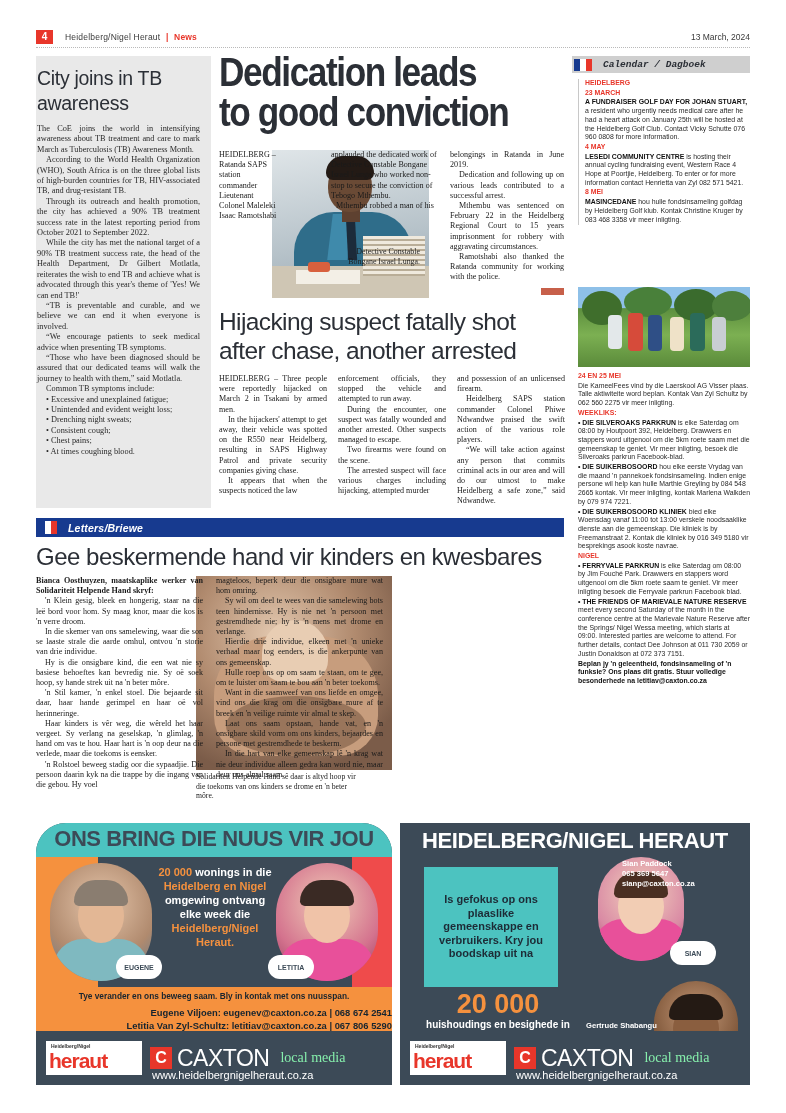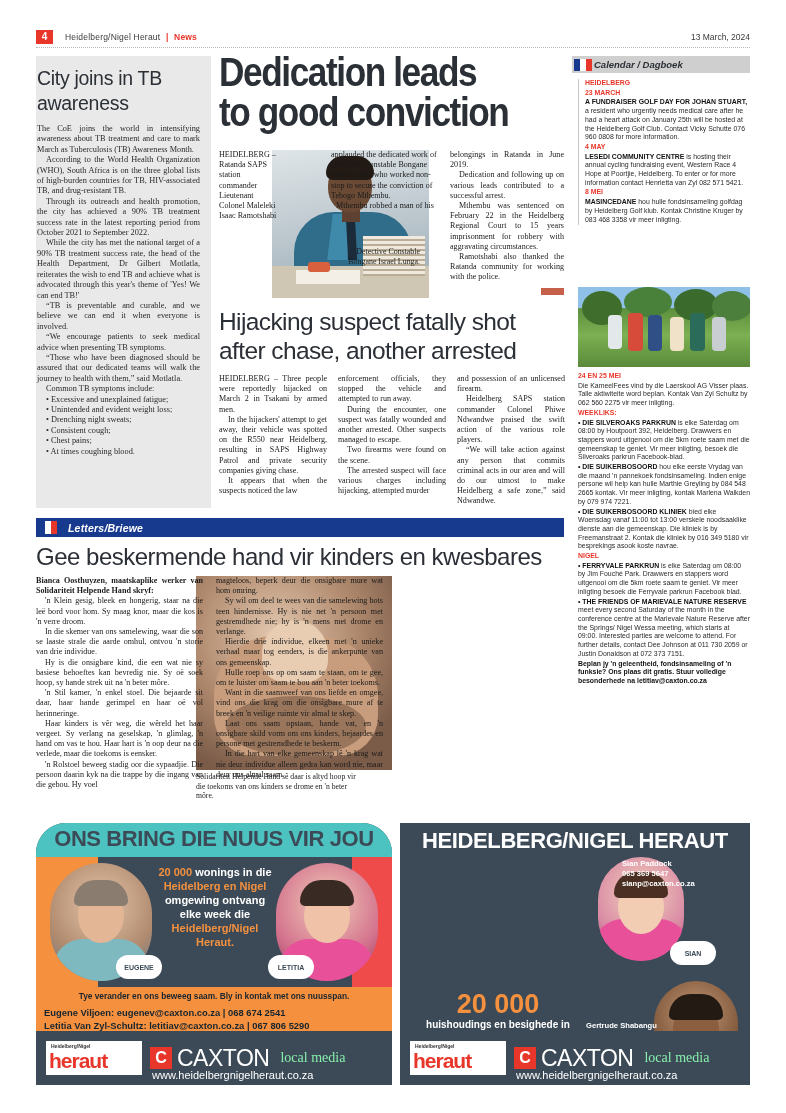--- a/index.html
+++ b/index.html
@@ -151,22 +151,22 @@
   }
 
   
   .cal-banner {
     position: absolute; left: 572px; top: 56px; width: 178px; height: 17px;
     background: #cfcfcf; display: flex; align-items: center;
   }
   .cal-banner .flag { margin-left: 2px; height: 12px; }
   .cal-banner .flag i { height: 12px; }
   .cal-banner span.lbl {
-    font-family: Liberation Sans, sans-serif; font-weight: bold; font-style: italic;
-    color: #2b2f36; font-size: 9.5px; 
+    font-family: Liberation Mono, monospace; font-weight: bold; font-style: italic;
+    color: #2b2f36; font-size: 9.5px; margin-left: 9px;
   }
   .cal-body {
     position: absolute; left: 578px; top: 79px; width: 172px;
     font-family: "Liberation Sans", sans-serif; font-size: 6.9px; line-height: 8.7px;
     color: #2a2a2a; border-left: 1px solid #c8c8c8; padding-left: 6px;
   }
   .cal-body2 {
     position: absolute; left: 578px; top: 372px; width: 172px;
     font-family: "Liberation Sans", sans-serif; font-size: 6.9px; line-height: 8.7px;
     color: #2a2a2a;
@@ -218,21 +218,21 @@
     position: absolute; left: 120px; top: 42px; width: 118px;
     font-family: "Liberation Sans", sans-serif; font-weight: bold; font-size: 11px;
     line-height: 14px; color: #fff; text-align: center;
   }
   .or { color: #f5913e; }
   .adl-foot1 {
     position: absolute; left: 0; top: 168px; width: 356px; text-align: center;
     font-family: "Liberation Sans", sans-serif; font-weight: bold; font-size: 8.3px; color: #17242f;
   }
   .adl-foot2 {
-    position: absolute; left: 0; top: 183px; width: 356px; text-align: left;
+    position: absolute; left: 0; top: 183px; width: 356px; text-align: right;
     font-family: "Liberation Sans", sans-serif; font-weight: bold; font-size: 9.4px;
     line-height: 13px; color: #16242f; padding-left: 8px;
   }
 
   .ad-right {
     position: absolute; left: 400px; top: 823px; width: 350px; height: 262px;
     background: #3c4a57; overflow: hidden;
   }
   .adr-title {
     position: absolute; left: 0; top: 5px; width: 350px; text-align: center;
@@ -515,20 +515,21 @@
     <div class="adl-orangeBar"></div>
     <div class="adl-foot1">Tye verander en ons beweeg saam. Bly in kontak met ons nuusspan.</div>
     <div class="adl-foot2">
       <div>Eugene Viljoen: eugenev@caxton.co.za | 068 674 2541</div>
       <div>Letitia Van Zyl-Schultz: letitiav@caxton.co.za | 067 806 5290</div>
     </div>
   </div>
 
   <div class="ad-right">
     <div class="adr-title">HEIDELBERG/NIGEL HERAUT</div>
+    <div class="adr-box">Is gefokus op ons plaaslike gemeenskappe en verbruikers. Kry jou boodskap uit na</div>
     <div class="adr-20000">20 000</div>
     <div class="adr-20000sub">huishoudings en besighede in jou teikenmark.</div>
 
     <div class="adr-photoTop">
       <div class="torso" style="background:#e8509a;"></div>
       <div class="face" style="background:#f2cdb4;"></div>
       <div class="hair" style="background:#4a2f22;"></div>
     </div>
     <div class="badge" style="right:34px;top:118px;">SIAN</div>
     <div class="adr-contact1">

